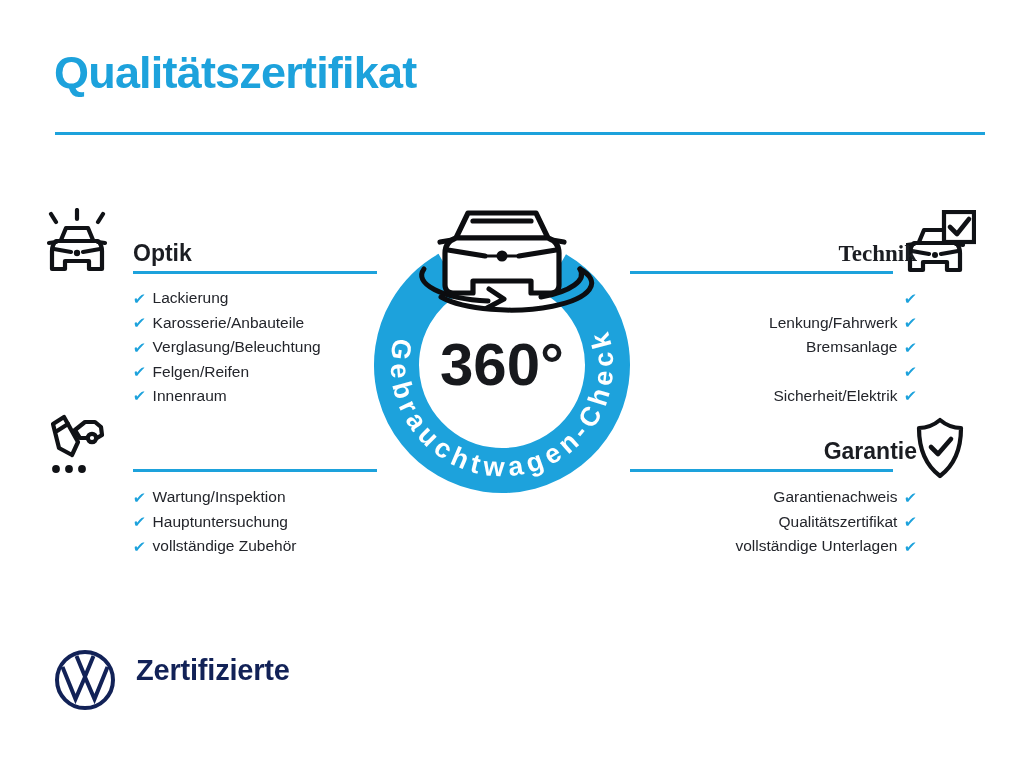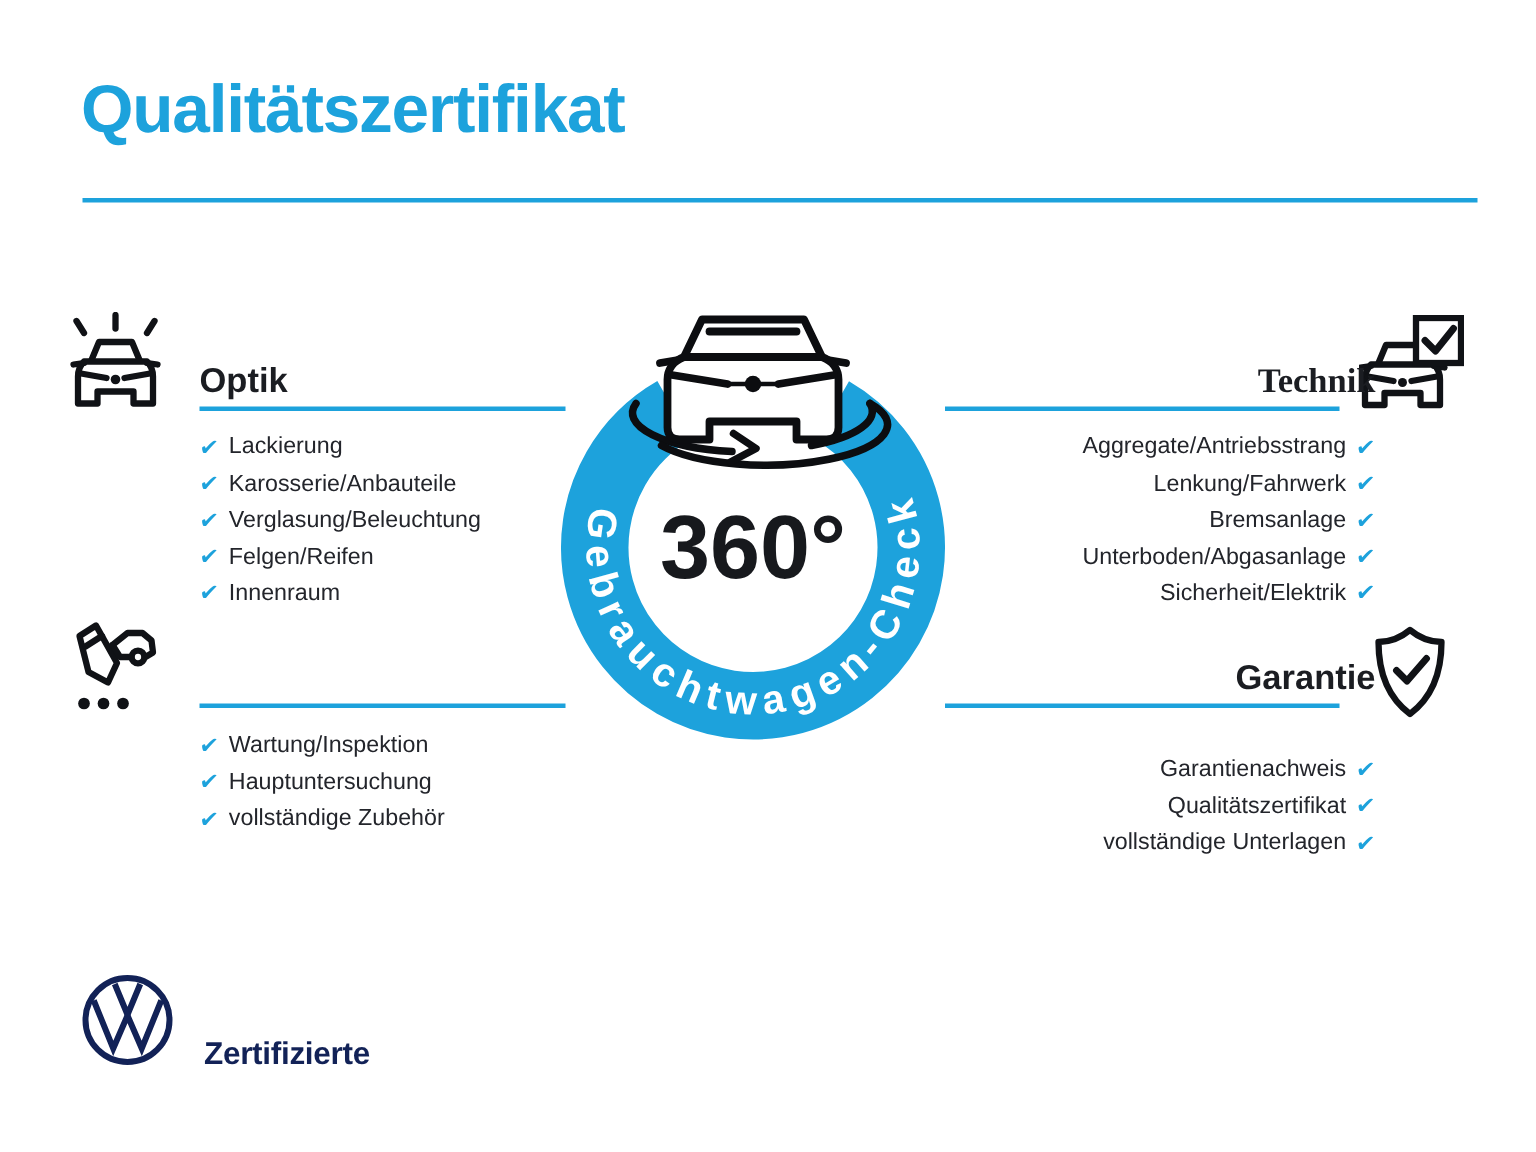--- a/index.html
+++ b/index.html
@@ -48,21 +48,21 @@
     font-size:60px;font-weight:800;fill:#17191d;
   }
   .badge .car{fill:none;stroke:#0c0d10;stroke-width:5.2;stroke-linecap:round;stroke-linejoin:round;}
   .badge .car-fill{fill:#ffffff;stroke:#0c0d10;stroke-width:5.2;stroke-linecap:round;stroke-linejoin:round;}
   .badge .spin{fill:none;stroke:#0c0d10;stroke-width:5;stroke-linecap:round;stroke-linejoin:round;}
 
   .footer-logo{position:absolute;left:53px;top:648px;width:64px;height:64px;}
   .footer-logo path,.footer-logo circle{fill:none;stroke:var(--navy);stroke-width:4;stroke-linecap:butt;stroke-linejoin:miter;}
   .footer-text{
     position:absolute;left:136px;top:657px;
-    font-size:21px;font-weight:700;color:var(--navy);line-height:27px;letter-spacing:-0.2px;margin-top:32px;
+    font-size:29px;font-weight:700;color:var(--navy);line-height:27px;letter-spacing:-0.2px;
   }
 </style>
 </head>
 <body>
 
 <div class="stage">
 
   <div class="page-title">Qualitätszertifikat</div>
   <div class="title-divider"></div>
 
@@ -137,50 +137,48 @@
       <path class="stroke" d="M6 41 L23 44 M52 41 L35 44"></path>
       <circle class="filldot" cx="29" cy="45" r="3"></circle>
       <rect x="38" y="2" width="30" height="30" fill="#ffffff" stroke="#101216" stroke-width="4.2"></rect>
       <path class="stroke" style="stroke-width:4.6" d="M44 17 L51 24 L63 9"></path>
     </svg>
   </div>
   <div class="section-header" style="right:131px;top:241px;text-align:right;font-family:Liberation Serif, serif;">Technik</div>
   <div class="section-rule" style="left:630px;top:271px;width:263px;"></div>
   <ul class="check-list right" style="right:131px;top:286px;width:290px;">
     <li>
-        <span>Aggregate/Antriebsstrang</span>
         <span class="check">✔</span>
       </li>
     <li>
         <span>Lenkung/Fahrwerk</span>
         <span class="check">✔</span>
       </li>
     <li>
         <span>Bremsanlage</span>
         <span class="check">✔</span>
       </li>
     <li>
-        <span>Unterboden/Abgasanlage</span>
         <span class="check">✔</span>
       </li>
     <li>
         <span>Sicherheit/Elektrik</span>
         <span class="check">✔</span>
       </li>
   </ul>
 
   <div class="icon-box" style="left:910px;top:416px;width:60px;height:64px;">
     <svg viewBox="0 0 60 64" width="60" height="64">
       <path class="stroke" d="M30 4 C36 9 44 12 51 12 C51 31 46 48 30 60 C14 48 9 31 9 12 C16 12 24 9 30 4 Z"></path>
       <path class="stroke" style="stroke-width:4.6" d="M21 31 L28 38 L41 23"></path>
     </svg>
   </div>
   <div class="section-header" style="right:131px;top:439px;text-align:center;">Garantie</div>
   <div class="section-rule" style="left:630px;top:469px;width:263px;"></div>
-  <ul class="check-list right" style="right:131px;top:501px;width:290px;">
+  <ul class="check-list right" style="right:131px;top:485px;width:290px;">
     <li>
         <span>Garantienachweis</span>
         <span class="check">✔</span>
       </li>
     <li>
         <span>Qualitätszertifikat</span>
         <span class="check">✔</span>
       </li>
     <li>
         <span>vollständige Unterlagen</span>

